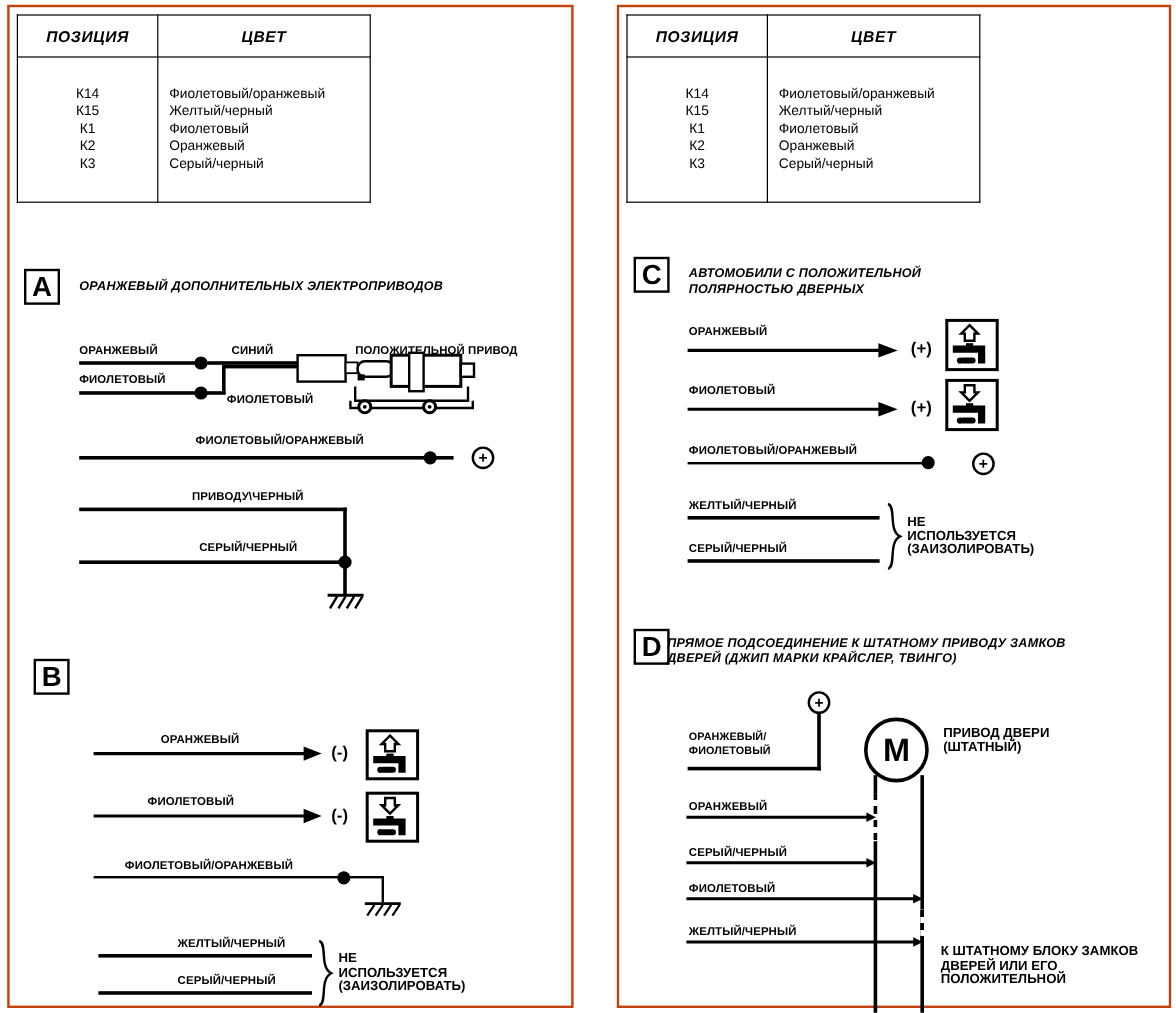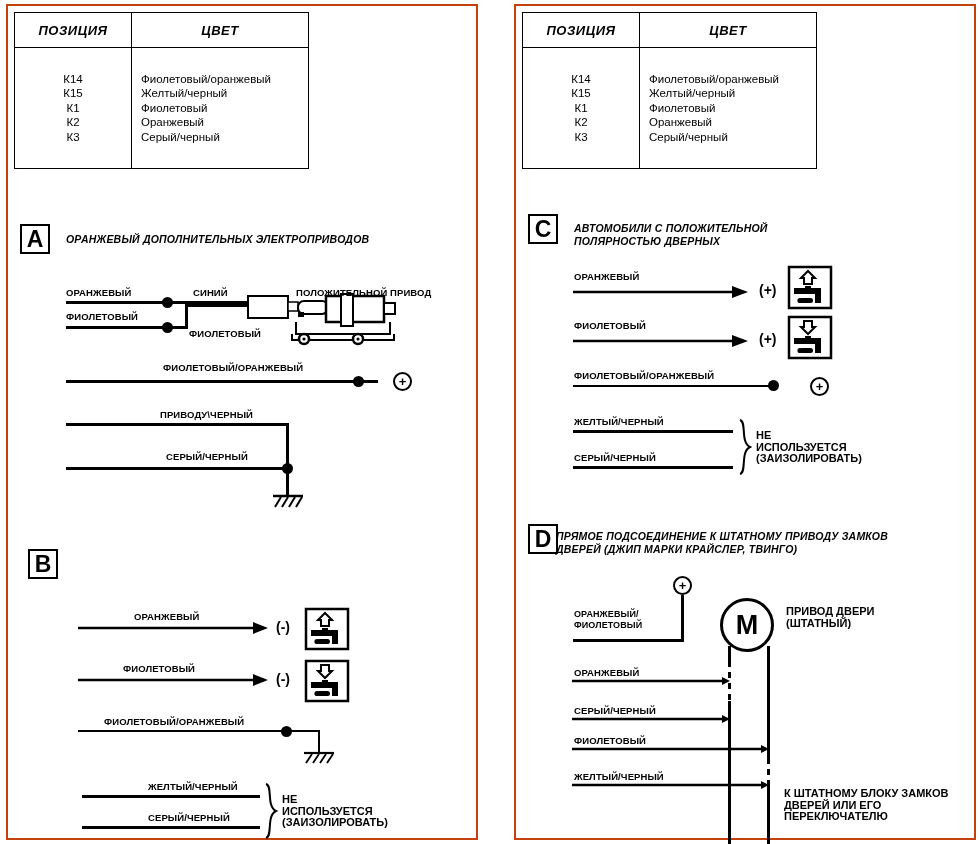--- a/index.html
+++ b/index.html
@@ -354,15 +354,15 @@
       <path d="M189 3 L197 7 L189 11 Z" fill="#000"></path>
     </svg>
 
     <div class="wlabel" style="left:58px;top:765px;">ЖЕЛТЫЙ/ЧЕРНЫЙ</div>
     <svg class="arrow-wrap" style="left:56px;top:772px;" width="202" height="14" viewBox="0 0 202 14">
       <line x1="0" y1="7" x2="192" y2="7" stroke="#000" stroke-width="2.6"></line>
       <path d="M189 3 L197 7 L189 11 Z" fill="#000"></path>
     </svg>
 
     <div class="note" style="left:268px;top:782px;">К ШТАТНОМУ БЛОКУ ЗАМКОВ
-ДВЕРЕЙ ИЛИ ЕГО ПЕРЕКЛЮЧАТЕЛЮ</div>
+ДВЕРЕЙ ИЛИ ЕГО ПОЛОЖИТЕЛЬНОЙ</div>
   </div>
 </div>
 
 </body></html>

